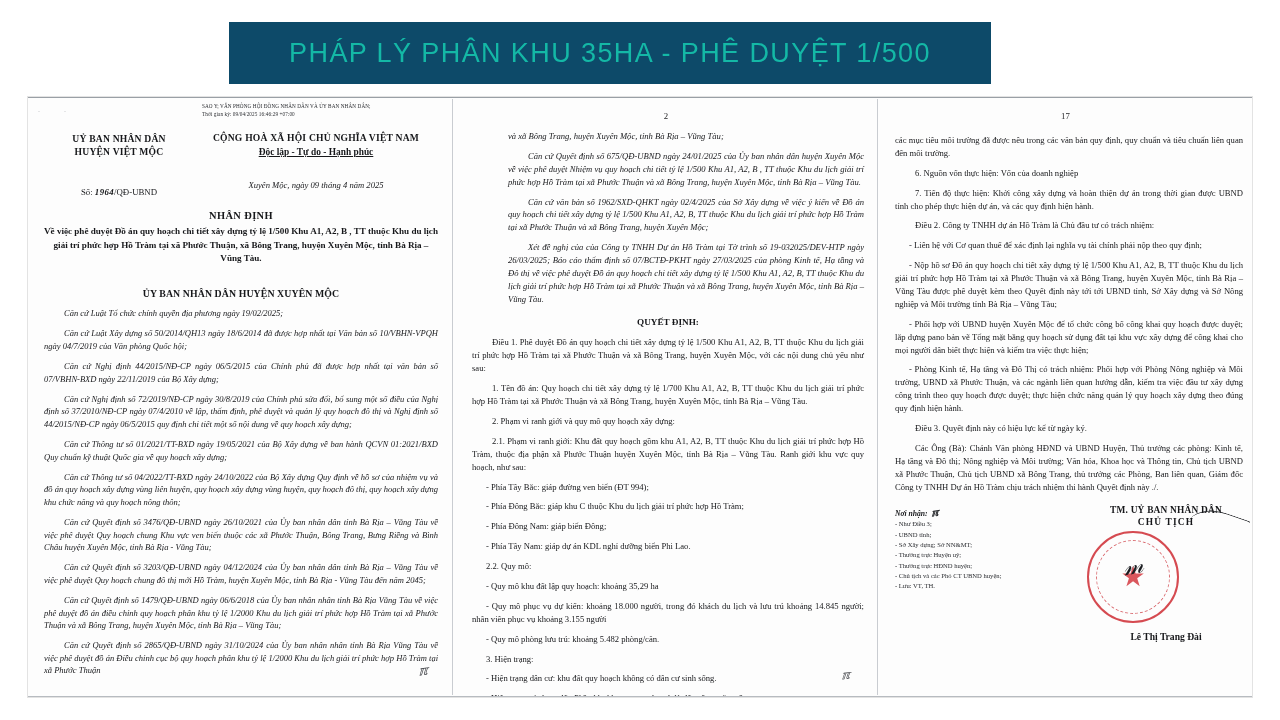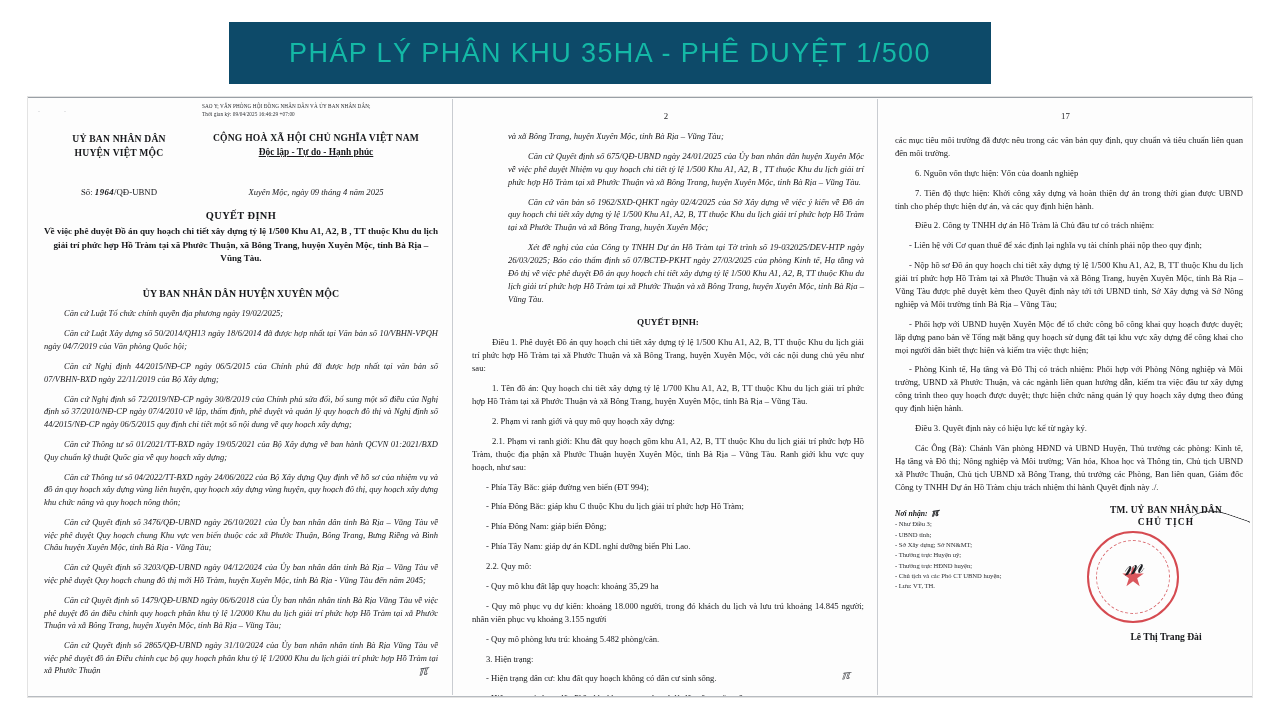--- a/index.html
+++ b/index.html
@@ -68,21 +68,21 @@
   .esig {
     position: absolute; left: 172px; top: 6px;
     width: 248px; font-size: 5.2px; line-height: 1.45;
     color: #2a2c30; letter-spacing: .1px;
   }
   .corner-marks {
     position: absolute; left: 8px; top: 12px;
     font-size: 6px; color: #8d9096; letter-spacing: 24px;
   }
   .p1-body { position: absolute; left: 14px; top: 30px; width: 394px; }
-  .org-row { display: flex; align-items: flex-end; margin-top: 4px; }
+  .org-row { display: flex; align-items: center; margin-top: 4px; }
   .org-left  { width: 150px; text-align: center; }
   .org-right { width: 244px; text-align: center; }
   .org-left .l1, .org-right .l1 {
     font-size: 9.6px; font-weight: bold; letter-spacing: .2px; line-height: 1.45;
   }
   .org-right .l2 {
     font-size: 9.4px; font-weight: bold; line-height: 1.6;
     text-decoration: underline;
   }
   .sonum {
@@ -213,30 +213,30 @@
             <div class="sonum">
               <span>Số:</span>
               <span class="hand">1964</span><span>/QĐ-UBND</span>
             </div>
           </div>
           <div class="org-right">
             <div class="dateline">Xuyên Mộc, ngày 09 tháng 4 năm 2025</div>
           </div>
         </div>
 
-        <div class="qd-title ctr">QUYẾT ĐỊNH</div>
+        <div class="qd-title ctr">NHÂN ĐỊNH</div>
         <div class="qd-sub ctr">Về việc phê duyệt Đồ án quy hoạch chi tiết xây dựng tỷ lệ 1/500 Khu A1, A2, B , TT thuộc Khu du lịch giải trí phức hợp Hồ Tràm tại xã Phước Thuận, xã Bông Trang, huyện Xuyên Mộc, tỉnh Bà Rịa – Vũng Tàu.</div>
         <div class="ubnd-line ctr">ỦY BAN NHÂN DÂN HUYỆN XUYÊN MỘC</div>
 
         <div class="cancu">Căn cứ Luật Tổ chức chính quyền địa phương ngày 19/02/2025;</div>
         <div class="cancu">Căn cứ Luật Xây dựng số 50/2014/QH13 ngày 18/6/2014 đã được hợp nhất tại Văn bản số 10/VBHN-VPQH ngày 04/7/2019 của Văn phòng Quốc hội;</div>
         <div class="cancu">Căn cứ Nghị định 44/2015/NĐ-CP ngày 06/5/2015 của Chính phủ đã được hợp nhất tại văn bản số 07/VBHN-BXD ngày 22/11/2019 của Bộ Xây dựng;</div>
         <div class="cancu">Căn cứ Nghị định số 72/2019/NĐ-CP ngày 30/8/2019 của Chính phủ sửa đổi, bổ sung một số điều của Nghị định số 37/2010/NĐ-CP ngày 07/4/2010 về lập, thẩm định, phê duyệt và quản lý quy hoạch đô thị và Nghị định số 44/2015/NĐ-CP ngày 06/5/2015 quy định chi tiết một số nội dung về quy hoạch xây dựng;</div>
         <div class="cancu">Căn cứ Thông tư số 01/2021/TT-BXD ngày 19/05/2021 của Bộ Xây dựng về ban hành QCVN 01:2021/BXD Quy chuẩn kỹ thuật Quốc gia về quy hoạch xây dựng;</div>
-        <div class="cancu">Căn cứ Thông tư số 04/2022/TT-BXD ngày 24/06/2022 của Bộ Xây dựng Quy định về hồ sơ của nhiệm vụ và đồ án quy hoạch xây dựng vùng liên huyện, quy hoạch xây dựng vùng huyện, quy hoạch đô thị, quy hoạch xây dựng khu chức năng và quy hoạch nông thôn;</div>
+        <div class="cancu">Căn cứ Thông tư số 04/2022/TT-BXD ngày 24/10/2022 của Bộ Xây dựng Quy định về hồ sơ của nhiệm vụ và đồ án quy hoạch xây dựng vùng liên huyện, quy hoạch xây dựng vùng huyện, quy hoạch đô thị, quy hoạch xây dựng khu chức năng và quy hoạch nông thôn;</div>
         <div class="cancu">Căn cứ Quyết định số 3476/QĐ-UBND ngày 26/10/2021 của Ủy ban nhân dân tỉnh Bà Rịa – Vũng Tàu về việc phê duyệt Quy hoạch chung Khu vực ven biển thuộc các xã Phước Thuận, Bông Trang, Bưng Riềng và Bình Châu huyện Xuyên Mộc, tỉnh Bà Rịa - Vũng Tàu;</div>
         <div class="cancu">Căn cứ Quyết định số 3203/QĐ-UBND ngày 04/12/2024 của Ủy ban nhân dân tỉnh Bà Rịa – Vũng Tàu về việc phê duyệt Quy hoạch chung đô thị mới Hồ Tràm, huyện Xuyên Mộc, tỉnh Bà Rịa - Vũng Tàu đến năm 2045;</div>
         <div class="cancu">Căn cứ Quyết định số 1479/QĐ-UBND ngày 06/6/2018 của Ủy ban nhân nhân tỉnh Bà Rịa Vũng Tàu về việc phê duyệt đồ án điều chỉnh quy hoạch phân khu tỷ lệ 1/2000 Khu du lịch giải trí phức hợp Hồ Tràm tại xã Phước Thuận và xã Bông Trang, huyện Xuyên Mộc, tỉnh Bà Rịa – Vũng Tàu;</div>
         <div class="cancu">Căn cứ Quyết định số 2865/QĐ-UBND ngày 31/10/2024 của Ủy ban nhân nhân tỉnh Bà Rịa Vũng Tàu về việc phê duyệt đồ án Điều chỉnh cục bộ quy hoạch phân khu tỷ lệ 1/2000 Khu du lịch giải trí phức hợp Hồ Tràm tại xã Phước Thuận</div>
       </div>
 
       <div class="sigmark-p1">ℼ</div>
     </div>
 
     <div class="page p2 doc">

